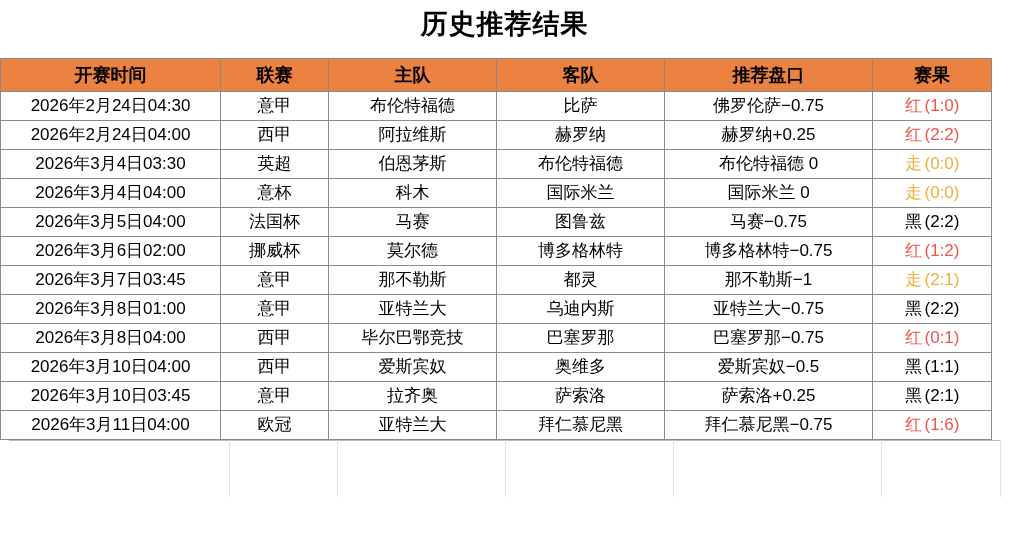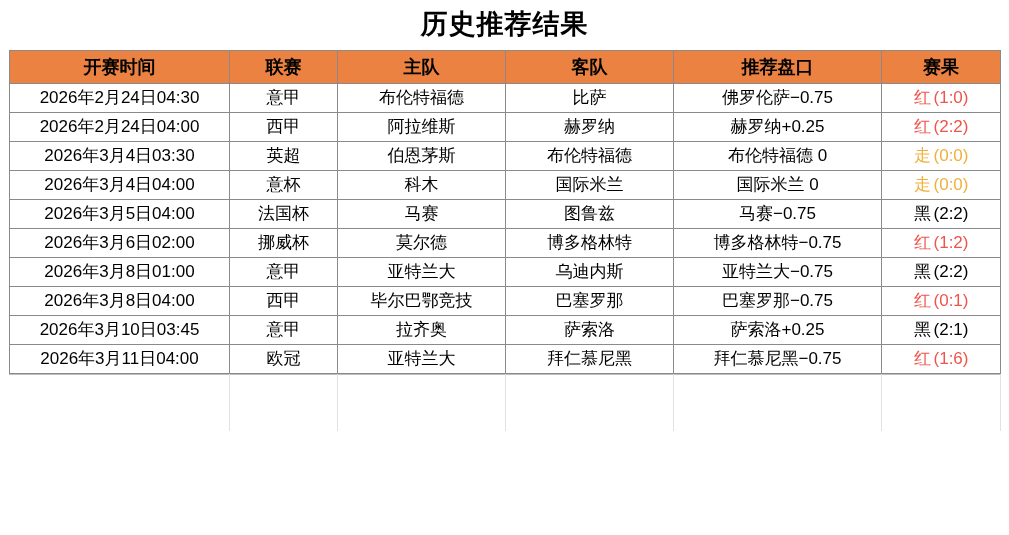--- a/index.html
+++ b/index.html
@@ -18,28 +18,27 @@
     height: 535px;
     position: relative;
     background: #ffffff;
   }
   .title {
     text-align: center;
     font-size: 27px;
     font-weight: bold;
     color: #000000;
     padding-top: 6px;
-    padding-bottom: 8px;
+    padding-bottom: 16px;
     letter-spacing: 1px;
     font-family: "Liberation Sans", sans-serif;
     border-radius: 8px;
   }
   table.grid {
     border-collapse: collapse;
-    margin-left: 9px;
     width: 991px;
     table-layout: fixed;
   }
   table.grid th, table.grid td {
     border: 1px solid #8a8a8a;
     font-size: 17px;
     color: #000000;
     text-align: center;
     padding: 0;
     height: 28px;
@@ -174,37 +173,57 @@
         <td>2026年3月6日02:00</td>
         <td>挪威杯</td>
         <td>莫尔德</td>
         <td>博多格林特</td>
         <td>博多格林特−0.75</td>
         <td class="res-cell">
           <span class="res-label red">红</span><span class="res-score red">(1:2)</span>
         </td>
       </tr>
       <tr>
+        <td>2026年3月7日03:45</td>
+        <td>意甲</td>
+        <td>那不勒斯</td>
+        <td>都灵</td>
+        <td>那不勒斯−1</td>
+        <td class="res-cell">
+          <span class="res-label amber">走</span><span class="res-score amber">(2:1)</span>
+        </td>
+      </tr>
+      <tr>
         <td>2026年3月8日01:00</td>
         <td>意甲</td>
         <td>亚特兰大</td>
         <td>乌迪内斯</td>
         <td>亚特兰大−0.75</td>
         <td class="res-cell">
           <span class="res-label black">黑</span><span class="res-score black">(2:2)</span>
         </td>
       </tr>
       <tr>
         <td>2026年3月8日04:00</td>
         <td>西甲</td>
         <td>毕尔巴鄂竞技</td>
         <td>巴塞罗那</td>
         <td>巴塞罗那−0.75</td>
         <td class="res-cell">
           <span class="res-label red">红</span><span class="res-score red">(0:1)</span>
+        </td>
+      </tr>
+      <tr>
+        <td>2026年3月10日04:00</td>
+        <td>西甲</td>
+        <td>爱斯宾奴</td>
+        <td>奥维多</td>
+        <td>爱斯宾奴−0.5</td>
+        <td class="res-cell">
+          <span class="res-label black">黑</span><span class="res-score black">(1:1)</span>
         </td>
       </tr>
       <tr>
         <td>2026年3月10日03:45</td>
         <td>意甲</td>
         <td>拉齐奥</td>
         <td>萨索洛</td>
         <td>萨索洛+0.25</td>
         <td class="res-cell">
           <span class="res-label black">黑</span><span class="res-score black">(2:1)</span>

